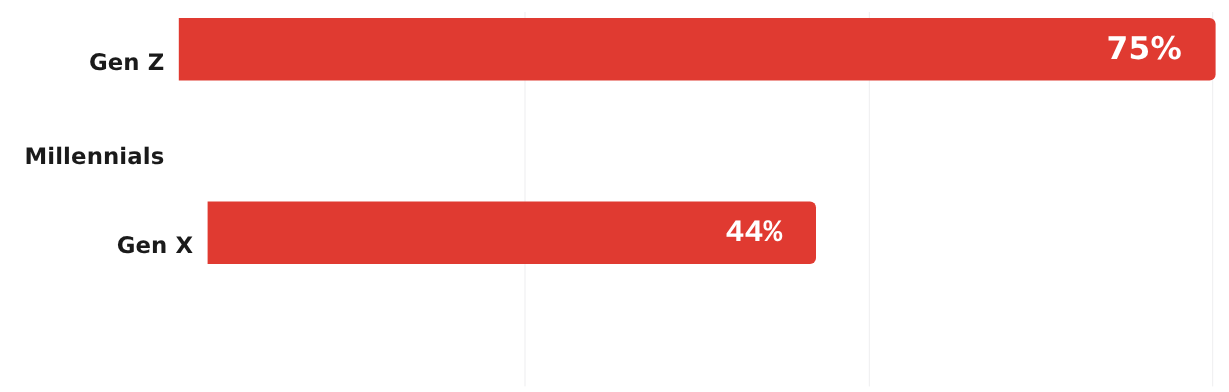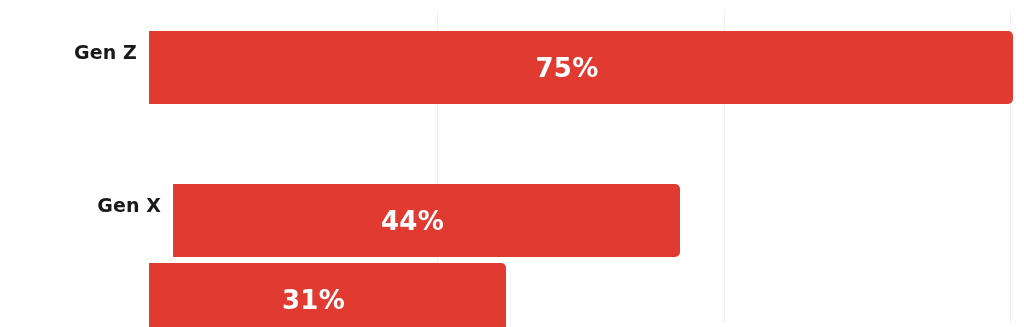--- a/index.html
+++ b/index.html
@@ -59,30 +59,30 @@
     align-items: center;
     justify-content: flex-end;
     font-size: 19px;
     font-weight: bold;
     color: #1a1a1a;
     letter-spacing: 0.1px;
     white-space: nowrap;
   }
   .bar {
     position: absolute;
-    top: 16px;
+    top: 0;
     left: 149px;
-    height: 73px;
+    height: 52px;
     background: #e03a31;
     border-top-right-radius: 5px;
     border-bottom-right-radius: 5px;
     box-sizing: border-box;
     display: flex;
     align-items: center;
-    justify-content: center;
+    justify-content: flex-end;
   }
   .bar-value {
     font-size: 26px;
     font-weight: bold;
     color: #ffffff;
     padding-right: 28px;
     letter-spacing: 0.2px;
     white-space: nowrap;
   }
 </style>
@@ -100,29 +100,27 @@
   <div class="plot">
 
     <div class="bar-row" style="top:15px;">
       <div class="cat-label">Gen Z</div>
       <div class="bar" style="width:864px;">
         <span class="bar-value">75%</span>
       </div>
     </div>
 
     <div class="bar-row" style="top:94px;">
+      <div class="cat-label">Millennials</div>
     </div>
 
     <div class="bar-row" style="top:168px;margin-left:24px;">
       <div class="cat-label">Gen X</div>
-      <div class="bar" style="width:507px;">
+      <div class="bar" style="width:507px;font-family:Liberation Mono, monospace;">
         <span class="bar-value">44%</span>
       </div>
     </div>
 
     <div class="bar-row" style="top:247px;">
-      <div class="bar" style="width:357px;">
-        <span class="bar-value">31%</span>
-      </div>
     </div>
 
   </div>
 </div>
 
 </body></html>

